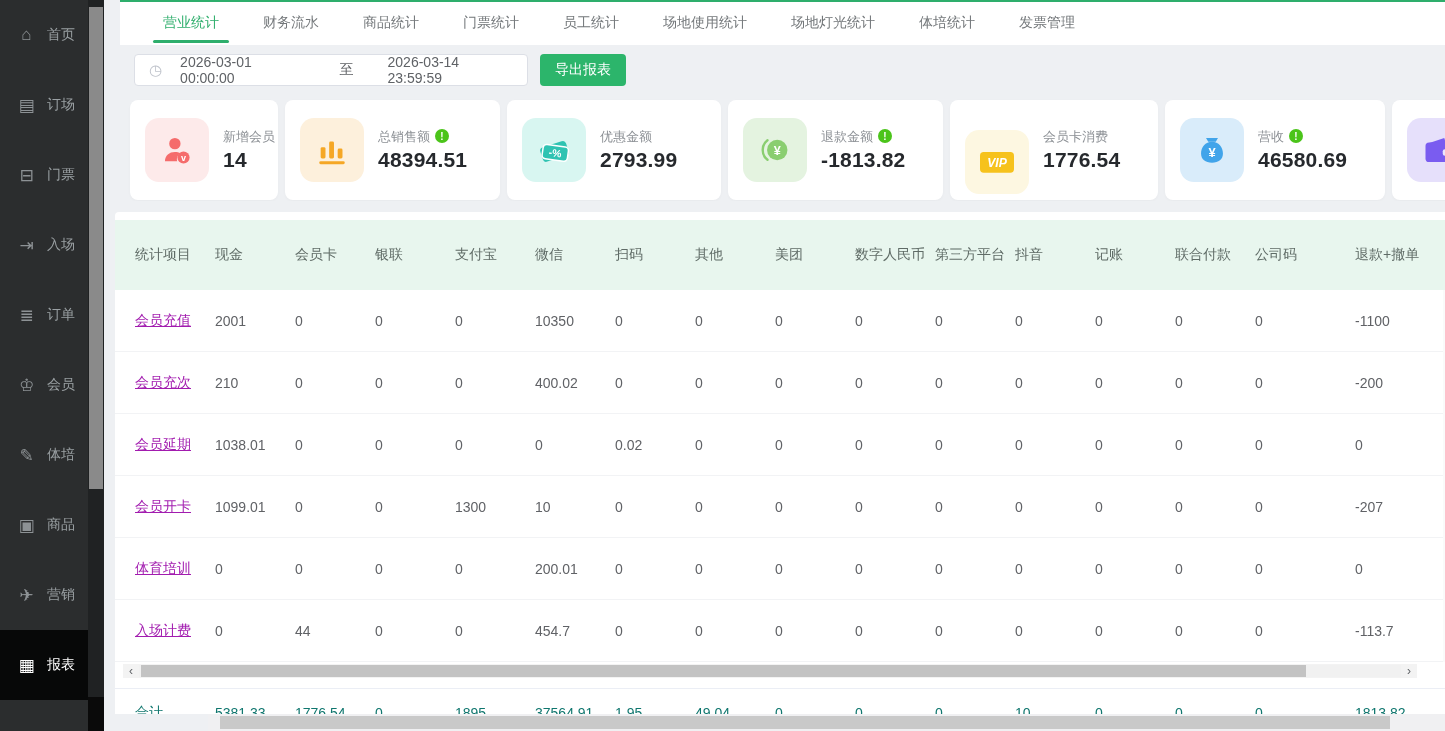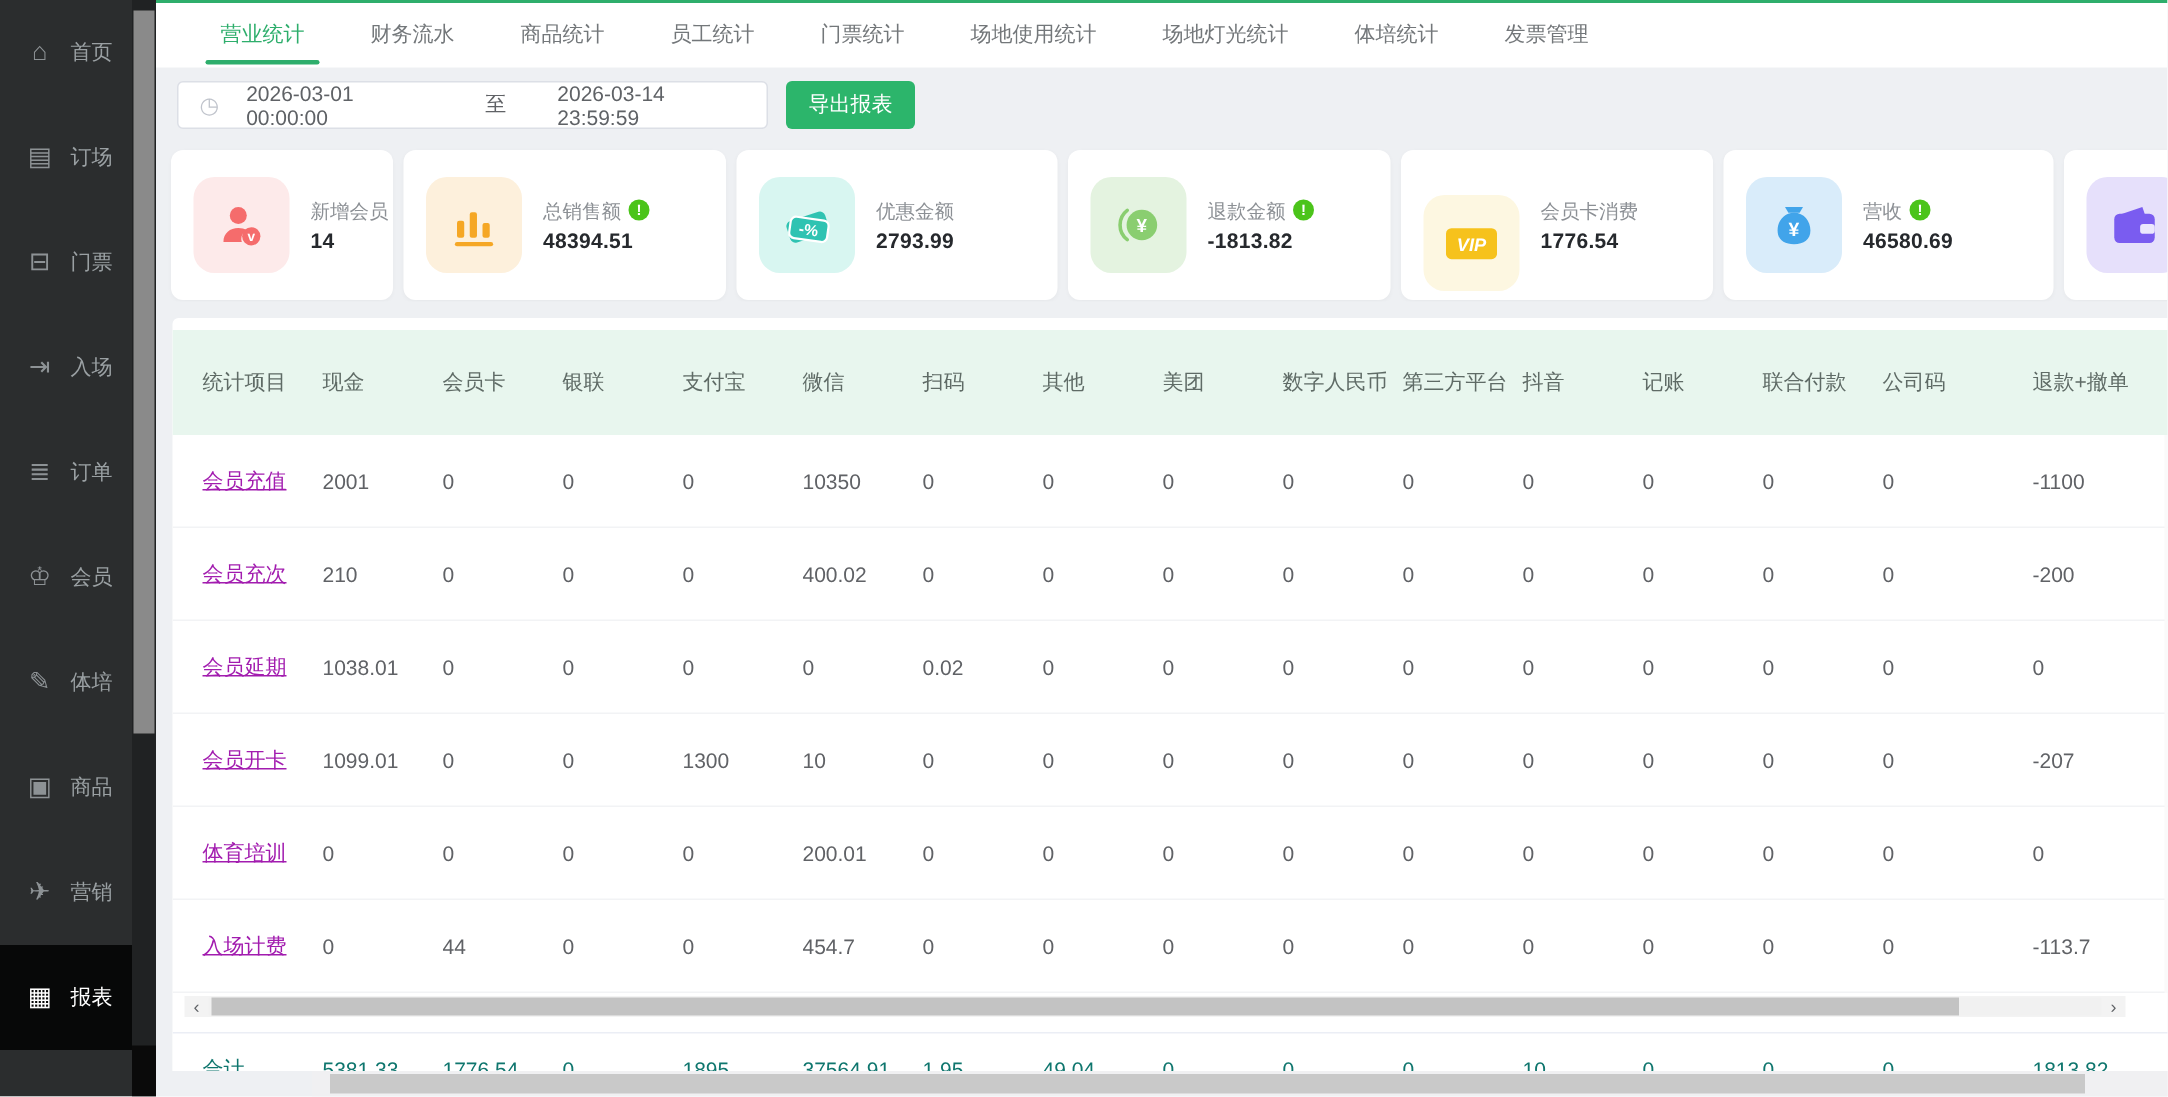--- a/index.html
+++ b/index.html
@@ -10,38 +10,38 @@
   .sidebar { position:absolute; left:0; top:0; width:88px; height:731px; background:#2b2d2e; z-index:5; }
   .side-item { height:70px; display:flex; align-items:center; padding-left:17px; gap:11px; color:#9aa0a3; font-size:14px; cursor:pointer; }
   .side-item .si-icon { font-size:17px; width:19px; text-align:center; color:#8d9295; }
   .side-item.active { background:#070808; color:#ffffff; }
   .side-item.active .si-icon { color:#ffffff; }
   .side-scroll { position:absolute; left:88px; top:0; width:16px; height:731px; background:#202223; z-index:5; }
   .side-scroll .track-bottom { position:absolute; bottom:0; left:0; width:100%; height:34px; background:#0a0a0a; }
   .side-thumb { position:absolute; top:7px; left:1px; width:14px; height:482px; background:#8a8a8a; }
 
   
-  .main { position:absolute; left:104px; top:0; width:1341px; height:731px; }
+  .main { position:absolute; left:104px; top:0; width:1341px; height:731px;padding-left:16px; }
 
   .tabbar { height:45px; background:#fff; border-top:2px solid #2eae6c; display:flex; align-items:center; padding-left:21px; }
   .tab { padding:0 22px; font-size:14px; color:#73777a; height:43px; line-height:41px; position:relative; cursor:pointer; white-space:nowrap; }
   .tab.active { color:#2eae6c; }
   .tab.active::after { content:""; position:absolute; left:12px; right:12px; bottom:2px; height:3px; border-radius:2px; background:#2eae6c; }
 
   .filterbar { height:50px; display:flex; align-items:center; padding-left:14px; gap:12px; }
   .date-input { width:394px; height:32px; background:#fff; border:1px solid #dcdfe6; border-radius:4px; display:flex; align-items:center; padding:0 14px; font-size:14px; color:#5f6266; cursor:pointer; }
   .date-input .clock { color:#c0c4cc; font-size:15px; margin-right:18px; }
   .date-input .sep { margin:0 34px; color:#606266; }
   .export-btn { height:32px; padding:0 15px; background:#2cb56b; border:none; color:#fff; border-radius:4px; font-size:14px; cursor:pointer; }
 
   .cards { display:flex; gap:7px; padding:5px 0 0 10px; height:106px; overflow:hidden; width:1341px; }
   .card { flex:none; height:100px; background:#fff; border-radius:8px; display:flex; align-items:center; padding-left:15px; box-shadow:0 1px 3px rgba(0,0,0,0.03); }
   .card-icon { width:64px; height:64px; border-radius:14px; flex:none; display:flex; align-items:center; justify-content:center; margin-right:14px; }
   .card-label { font-size:13px; color:#8c9095; line-height:1.35; display:flex; align-items:center; gap:5px; flex-wrap:wrap; }
-  .card-value { font-size:14px; font-weight:bold; color:#26292d; margin-top:3px; letter-spacing:0.2px; }
+  .card-value { font-size:21px; font-weight:bold; color:#26292d; margin-top:3px; letter-spacing:0.2px; }
   .badge { width:14px; height:14px; border-radius:50%; background:#4bc41a; color:#fff; font-size:10px; font-weight:bold; display:inline-flex; align-items:center; justify-content:center; flex:none; }
 
   
   .panel { position:absolute; left:11px; top:212px; width:1360px; height:502px; background:#fff; border-radius:4px 4px 0 0; overflow:hidden; }
   .tbl { width:1420px; }
   .trow { display:flex; padding-left:20px; }
   .cell { width:80px; padding-right:10px; flex:none; font-size:14px; word-break:break-all; }
   .cell.c16 { margin-left:20px; width:100px; }
   .th-row { background:#e8f6ee; min-height:70px; align-items:center; color:#5f6b66; margin-top:8px; }
   .td-row { height:62px; align-items:center; color:#606266; border-bottom:1px solid #f2f3f5; }
@@ -118,22 +118,22 @@
   <div class="track-bottom"></div>
   <div class="side-thumb"></div>
 </div>
 
 <div class="main">
 
   <div class="tabbar" id="tabbar">
       <div class="tab active">营业统计</div>
       <div class="tab">财务流水</div>
       <div class="tab">商品统计</div>
+      <div class="tab">门票统计</div>
       <div class="tab">员工统计</div>
-      <div class="tab">门票统计</div>
       <div class="tab">场地使用统计</div>
       <div class="tab">场地灯光统计</div>
       <div class="tab">体培统计</div>
       <div class="tab">发票管理</div>
     </div>
 
   <div class="filterbar">
     <div class="date-input">
       <span class="clock">◷</span>
       <span>2026-03-01 00:00:00</span>

